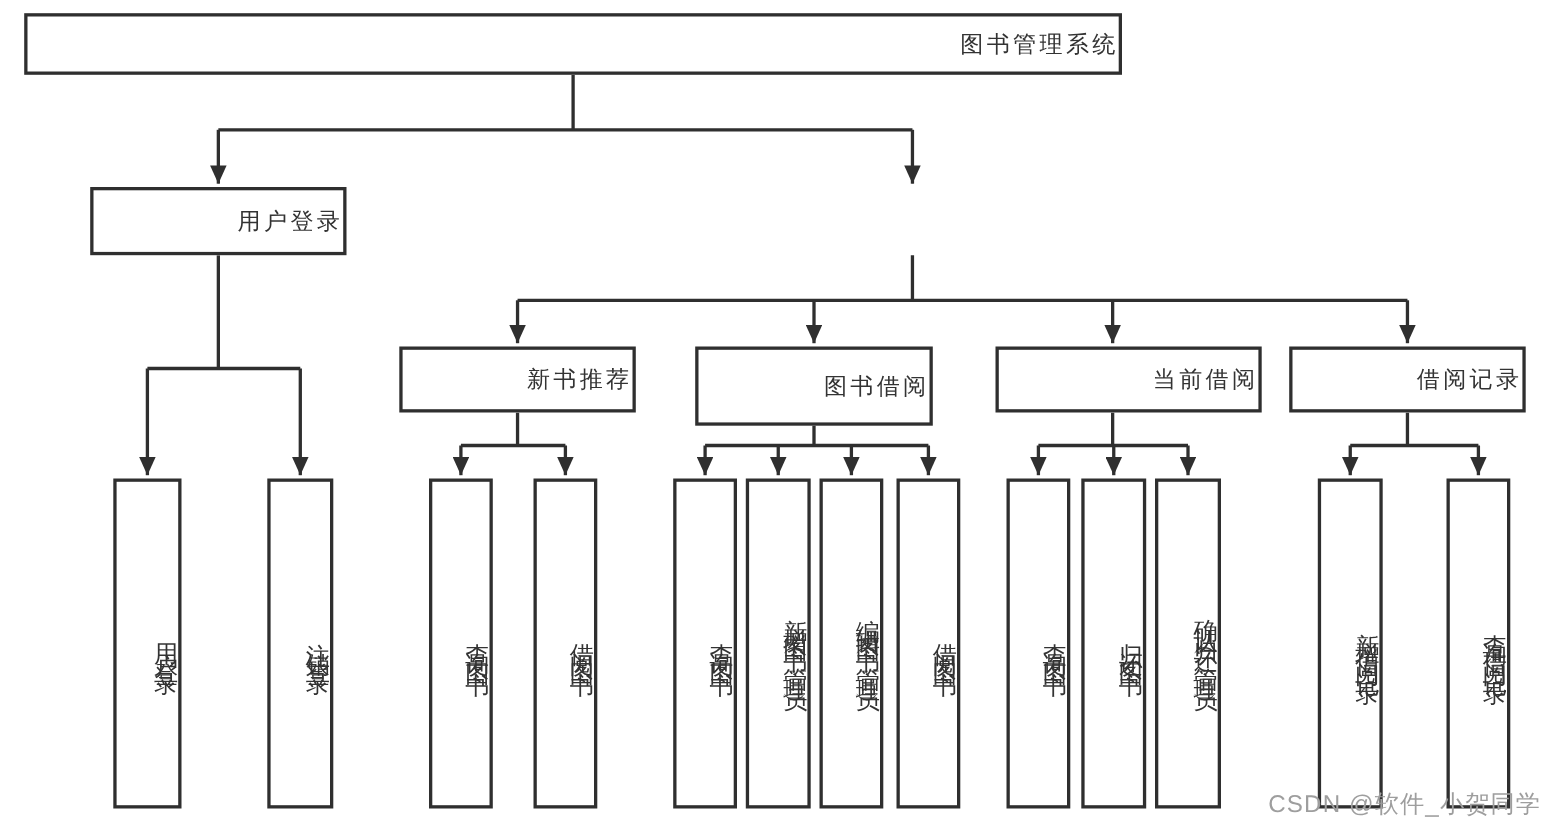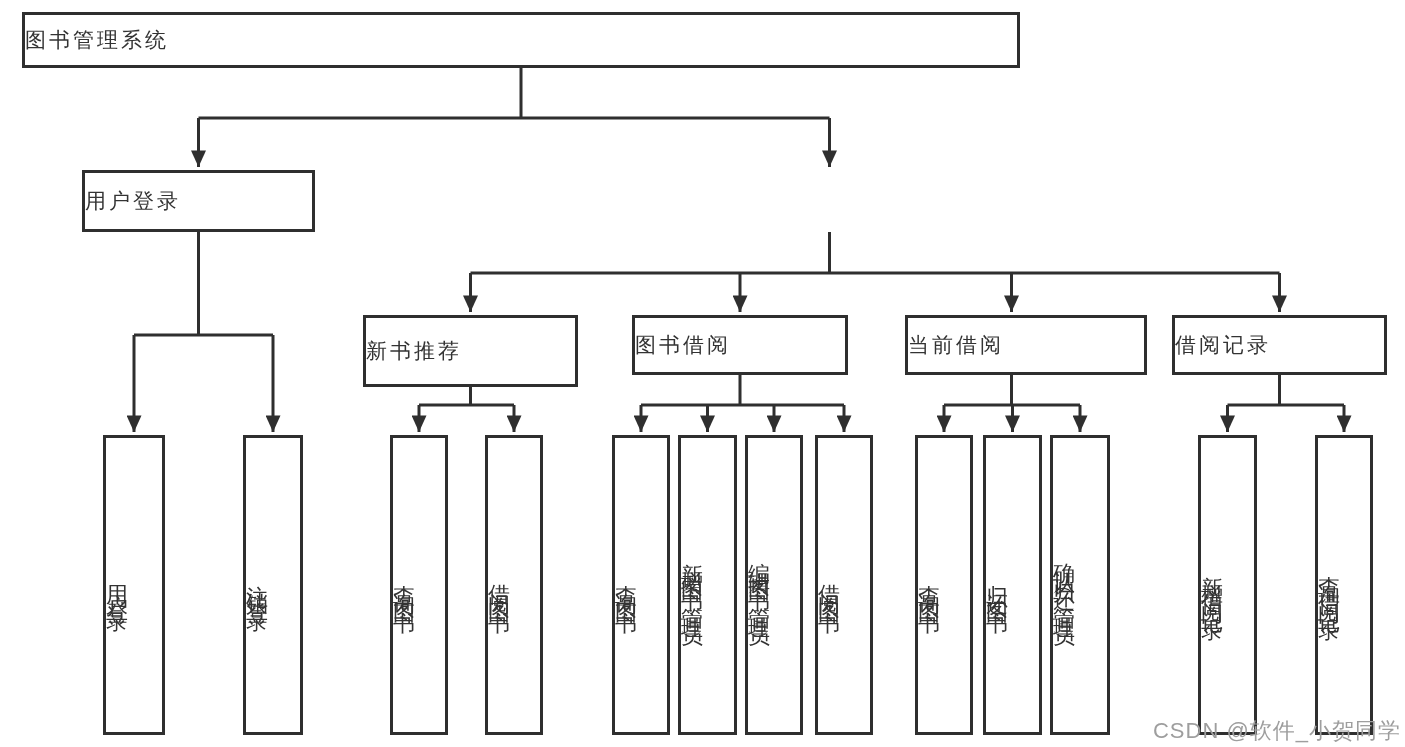--- a/index.html
+++ b/index.html
@@ -23,21 +23,21 @@
     height: 747px;
     pointer-events: none;
   }
   .node {
     position: absolute;
     box-sizing: border-box;
     border: 3px solid #2f2f2f;
     background: #ffffff;
     display: flex;
     align-items: center;
-    justify-content: flex-start;
+    justify-content: flex-end;
     color: #333333;
     z-index: 2;
   }
   .node-h span {
     font-size: 21px;
     letter-spacing: 3px;
     white-space: nowrap;
   }
   .node-v span {
     writing-mode: vertical-rl;
@@ -119,24 +119,24 @@
   </svg>
 
   <div class="node node-h" style="left:22px; top:12px; width:998px; height:56px">
     <span>图书管理系统</span>
   </div>
 
   <div class="node node-h" style="left:82px; top:170px; width:233px; height:62px">
     <span>用户登录</span>
   </div>
 
-  <div class="node node-h" style="left:363px; top:315px; width:215px; height:72px">
+  <div class="node node-h" style="left:363px; top:315px; width:215px; height:60px">
     <span>新书推荐</span>
   </div>
-  <div class="node node-h" style="left:632px; top:315px; width:216px; height:60px">
+  <div class="node node-h" style="left:632px; top:315px; width:216px; height:72px">
     <span>图书借阅</span>
   </div>
   <div class="node node-h" style="left:905px; top:315px; width:242px; height:60px">
     <span>当前借阅</span>
   </div>
   <div class="node node-h" style="left:1172px; top:315px; width:215px; height:60px">
     <span>借阅记录</span>
   </div>
 
   <div class="node node-v" style="left:103px; top:435px; width:62px; height:300px">

